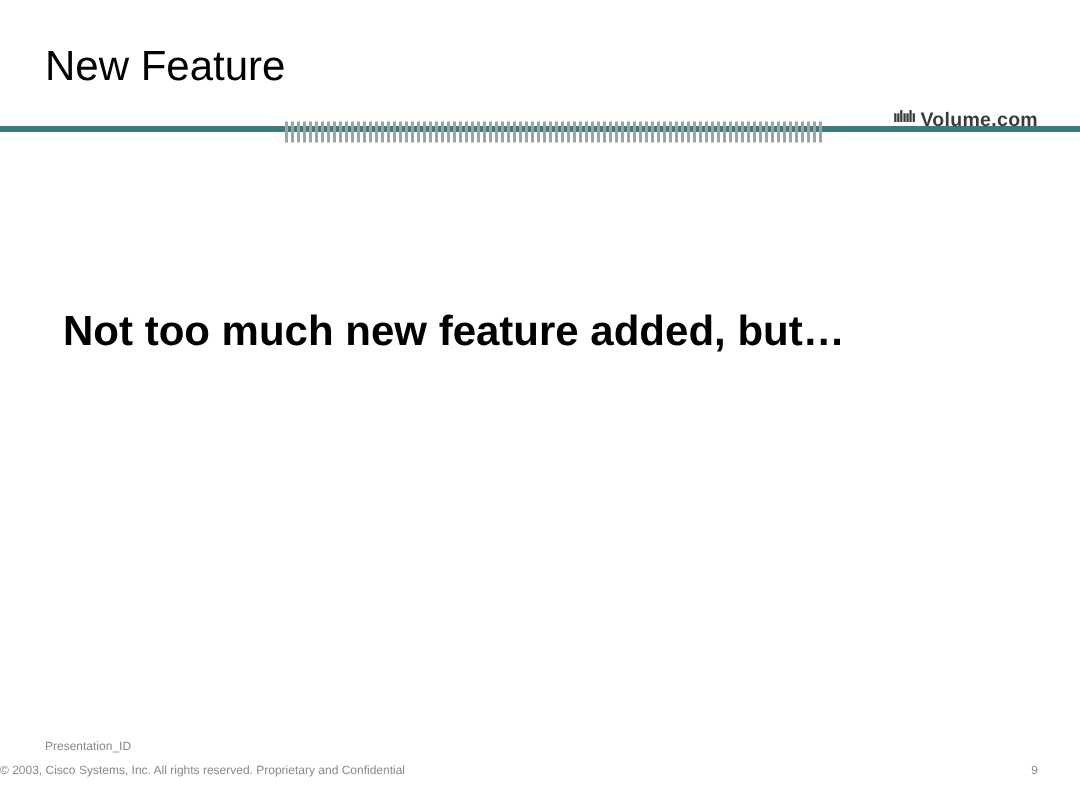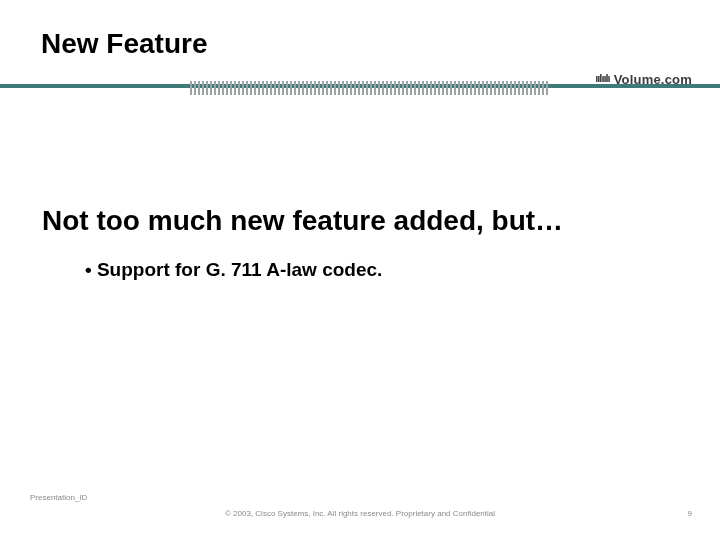--- a/index.html
+++ b/index.html
@@ -9,22 +9,21 @@
     font-family:Arial,Helvetica,sans-serif;
     color:#000;
     position:relative;
     box-sizing:border-box;
     overflow:hidden;
   }
   .title{
     position:absolute;
     left:30px;top:28px;
     font-size:28px;
-    font-weight:700;
-    margin-left:11px;
+    font-weight:400;
   }
   .divider{
     position:absolute;
     left:0;top:78px;
     width:100%;height:20px;
   }
   .divider .bar{
     position:absolute;left:0;top:6px;width:100%;height:4px;
     background:#3f7a7a;
   }
@@ -55,21 +54,21 @@
   .bullets{
     position:absolute;left:85px;top:258px;right:60px;
     font-size:19px;font-weight:700;line-height:1.25;
   }
   .bullet{margin-bottom:22px}
   .footer{
     position:absolute;left:0;bottom:22px;width:100%;
     font-size:8px;color:#8a8a8a;
   }
   .footer .pid{position:absolute;left:30px;bottom:16px}
-  .footer .copy{position:absolute;left:0;right:0;text-align:center;bottom:0}
+  .footer .copy{position:absolute;left:0;right:0;text-align:left;bottom:0}
   .footer .page{position:absolute;right:28px;bottom:0}
 </style>
 </head>
 <body>
 
 <div class="title">New Feature</div>
 
 <div class="divider">
   <div class="bar"></div>
   <div class="ticks">
@@ -167,20 +166,19 @@
 </div>
 
 <div class="logo">
   <span class="wave">ıılıılı</span>
   <span class="name">Volume.com</span>
 </div>
 
 <div class="headline">Not too much new feature added, but…</div>
 
 <div class="bullets">
-  <div class="bullet">• Support for G. 711 A-law codec.</div>
 </div>
 
 <div class="footer">
   <div class="pid">Presentation_ID</div>
   <div class="copy">© 2003, Cisco Systems, Inc. All rights reserved. Proprietary and Confidential</div>
   <div class="page">9</div>
 </div>
 
 </body></html>

